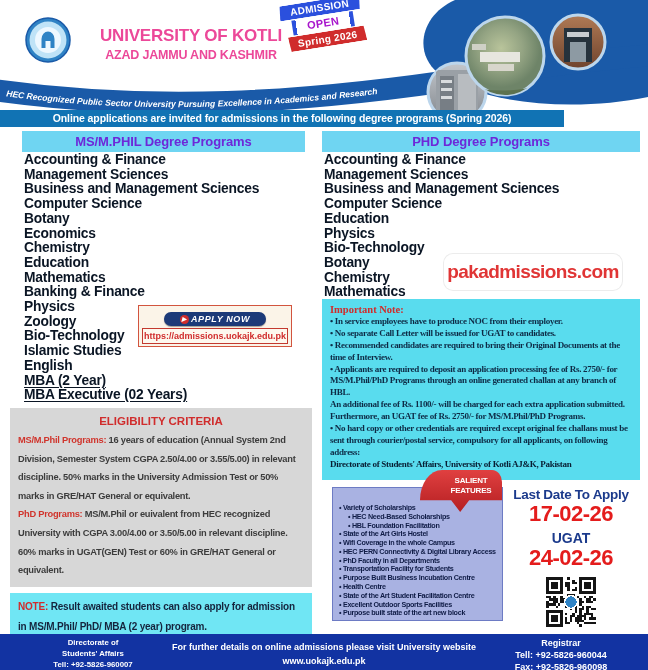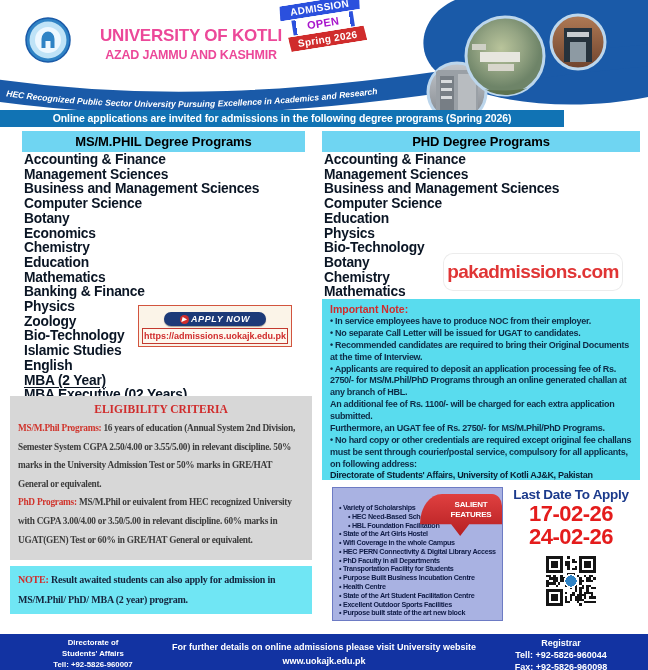--- a/index.html
+++ b/index.html
@@ -20,21 +20,21 @@
   .rib-admission{width:82px;margin-left:2px;background:#2b50dd;color:#fff;clip-path:polygon(2% 0,100% 0,98% 100%,0 100%);}
   .rib-open{width:62px;margin-left:13px;margin-top:1px;color:#a816cc;font-size:11px;
             background:linear-gradient(90deg,#2b50dd 0 4px,#fff 4px calc(100% - 4px),#2b50dd calc(100% - 4px));}
   .rib-spring{width:78px;margin-left:7px;margin-top:1px;background:#d02c2c;color:#fff;clip-path:polygon(0 0,98% 0,100% 100%,2% 100%);}
 
   
   .banner{position:absolute;left:0;top:110px;width:564px;height:17px;background:#1173b4;
           color:#fff;font-weight:bold;font-size:10.5px;text-align:center;line-height:17px;letter-spacing:-0.1px;}
 
   
-  .col-header{position:absolute;height:21px;background:#6fd5f2;color:#000000;font-weight:bold;
+  .col-header{position:absolute;height:21px;background:#6fd5f2;color:#6d28d9;font-weight:bold;
               font-size:13px;text-align:center;line-height:21px;letter-spacing:-0.1px;}
   .col-header.left{left:22px;top:131px;width:283px;}
   .col-header.right{left:322px;top:131px;width:318px;}
 
   
   .programs{position:absolute;color:#0a1524;}
   .programs.left{left:24px;top:153px;width:292px;}
   .programs.right{left:324px;top:153px;width:300px;}
   .prog{font-size:13.8px;font-weight:bold;line-height:14.7px;letter-spacing:-0.2px;white-space:nowrap;}
   .prog.underline{text-decoration:underline;text-underline-offset:2px;}
@@ -44,49 +44,49 @@
              border:1px solid #d2543e;padding:2px 3px;text-align:center;z-index:4;}
   .apply-pill{position:relative;display:inline-block;width:102px;height:14px;background:#1c3a78;
               border-radius:8px;color:#fff;font-weight:bold;font-style:italic;font-size:9px;
               line-height:14px;letter-spacing:0.6px;box-shadow:0 1px 1px rgba(0,0,0,0.35);}
   .play-dot{display:inline-block;width:9px;height:9px;background:#d02c2c;border-radius:50%;
             color:#fff;font-size:6px;line-height:9px;vertical-align:1px;margin-right:2px;}
   .apply-url{margin-top:2px;border:1px solid #c3392f;background:#fdf8ee;color:#d02c2c;
              font-weight:bold;font-size:9px;line-height:12px;padding:1px 0;}
 
   
-  .left-lower{position:absolute;left:10px;top:396px;width:302px;font-family:Liberation Serif, serif;}
+  .left-lower{position:absolute;left:10px;top:408px;width:302px;}
   .eligibility{background:#d7d7d7;padding:5px 8px 7px;min-height:164px;}
   .elig-title{color:#d02c2c;font-weight:bold;font-size:11.5px;text-align:center;margin:2px 0 4px;}
   .elig-p{margin:0;font-size:9.3px;font-weight:bold;color:#3c3c3c;line-height:2.0;letter-spacing:-0.25px;}
   .elig-label{color:#d0342c;}
   .note-box{margin-top:6px;background:#70e6f4;padding:4px 8px;font-size:10px;font-weight:bold;
             color:#15243d;line-height:2.0;letter-spacing:-0.2px;}
   .note-label{color:#d02c2c;}
 
   
   .watermark{position:absolute;left:444px;top:254px;width:178px;height:36px;background:#fff;
              border-radius:9px;box-shadow:0 0 0 1px #ececec;color:#e03535;font-weight:bold;
              font-size:19px;text-align:center;line-height:36px;letter-spacing:-0.6px;z-index:4;}
 
   
   .imp-note{position:absolute;left:322px;top:299px;width:318px;height:181px;background:#59dcee;
-            padding:4px 8px;}
+            padding:4px 8px;font-family:Liberation Serif, serif;}
   .imp-title{color:#d02c2c;font-weight:bold;font-size:10.5px;line-height:13px;}
   .in-line{font-size:9px;font-weight:bold;color:#0e2b46;line-height:1.32;letter-spacing:-0.3px;}
   .in-line:not(.no-bullet)::before{content:"• ";}
   .in-line.bold{color:#081e33;}
 
   
   .salient-box{position:absolute;left:332px;top:487px;width:171px;height:134px;background:#a9b2e2;
                border:1px solid #6d7bc4;padding:16px 4px 4px 6px;z-index:2;}
   .sf-item{font-size:7.2px;font-weight:bold;color:#101c46;line-height:1.22;letter-spacing:-0.3px;}
   .sf-item::before{content:"• ";}
   .sf-item.indent{padding-left:9px;}
-  .salient-ribbon{position:absolute;left:420px;top:470px;width:82px;height:42px;z-index:3;margin-top:24px;}
+  .salient-ribbon{position:absolute;left:420px;top:470px;width:82px;height:42px;z-index:3;}
   .salient-ribbon .shape{position:absolute;inset:0;background:linear-gradient(#e04040,#b51f22);
         border-radius:22px 10px 4px 4px / 30px 12px 4px 4px;
         clip-path:polygon(0 0,100% 0,100% 72%,60% 72%,49% 100%,38% 72%,0 72%);}
   .salient-ribbon .txt{position:absolute;right:5px;top:6px;width:52px;text-align:center;color:#fff;
         font-size:8px;font-weight:bold;line-height:1.3;letter-spacing:-0.2px;}
 
   
   .deadline{position:absolute;left:500px;top:487px;width:142px;text-align:center;}
   .ld-label{color:#1b3a8c;font-weight:bold;font-size:13.5px;letter-spacing:-0.3px;}
   .ld-date{color:#e41c1c;font-weight:bold;font-size:22px;line-height:1.05;letter-spacing:-0.5px;}
@@ -293,20 +293,21 @@
     <div class="shape"></div>
     <div class="txt">
       <div>SALIENT</div>
       <div>FEATURES</div>
     </div>
   </div>
 
   <div class="deadline">
     <div class="ld-label">Last Date To Apply</div>
     <div class="ld-date">17-02-26</div>
+    <div class="ugat-label">UGAT</div>
     <div class="ld-date">24-02-26</div>
     <div class="qr"><svg viewBox="-1 -1 23 23" shape-rendering="crispEdges">
           <rect x="-1" y="-1" width="23" height="23" fill="#fff"></rect>
           <g fill="#151515">
             <rect x="9" y="0" width="1" height="1"></rect>
             <rect x="11" y="1" width="1" height="1"></rect>
             <rect x="8" y="2" width="1" height="1"></rect>
             <rect x="9" y="2" width="1" height="1"></rect>
             <rect x="11" y="2" width="1" height="1"></rect>
             <rect x="12" y="2" width="1" height="1"></rect>

